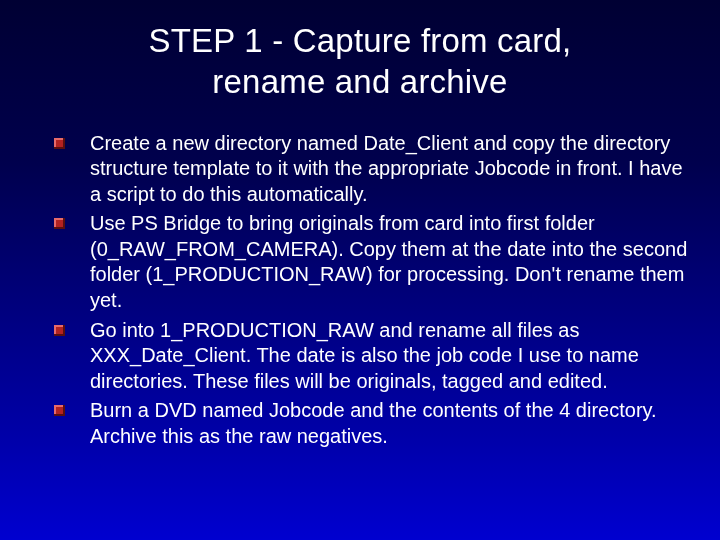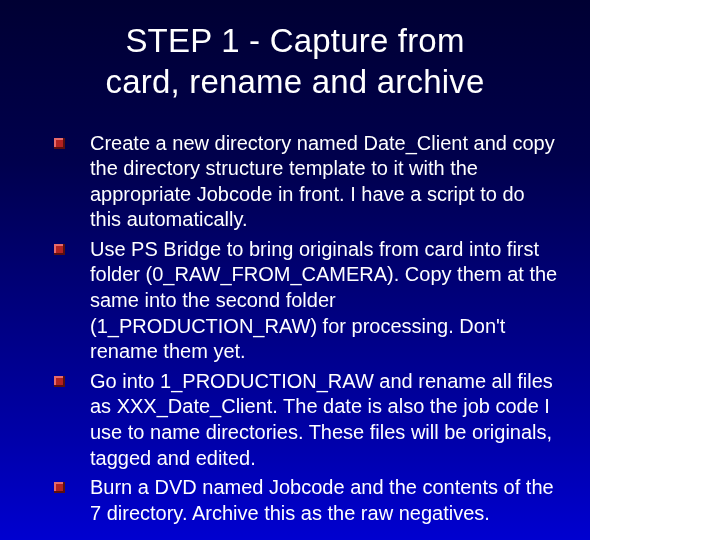--- a/index.html
+++ b/index.html
@@ -3,21 +3,21 @@
 <meta charset="utf-8">
 <style>
   html, body {
     margin: 0;
     padding: 0;
     width: 720px;
     height: 540px;
     overflow: hidden;
   }
   .slide {
-    width: 590px;
+    width: 720px;
     height: 540px;
     background: linear-gradient(180deg, #000033 0%, #00004d 30%, #0000a7 80%, #0000d0 100%);
     box-sizing: border-box;
     font-family: Arial, Helvetica, sans-serif;
     color: #ffffff;
     position: relative;
   }
   .title {
     text-align: center;
     font-size: 33px;
@@ -55,18 +55,18 @@
   }
 </style>
 </head>
 <body>
 
 <div class="slide">
   <div class="title">STEP 1 - Capture from card, rename and archive</div>
   <div class="body">
     <ul class="bullets">
       <li>Create a new directory named Date_Client and copy the directory structure template to it with the appropriate Jobcode in front.   I have a script to do this automatically.</li>
-      <li>Use PS Bridge to bring originals from card into first folder (0_RAW_FROM_CAMERA).  Copy them at the same into the second folder (1_PRODUCTION_RAW) for processing.  Don't rename them yet.</li>
+      <li>Use PS Bridge to bring originals from card into first folder (0_RAW_FROM_CAMERA).  Copy them at the date into the second folder (1_PRODUCTION_RAW) for processing.  Don't rename them yet.</li>
       <li>Go into 1_PRODUCTION_RAW and rename all files as XXX_Date_Client.  The date is also the job code I use to name directories.  These files will be originals, tagged and edited.</li>
-      <li>Burn a DVD named Jobcode and the contents of the 7 directory.  Archive this as the raw negatives.</li>
+      <li>Burn a DVD named Jobcode and the contents of the 4 directory.  Archive this as the raw negatives.</li>
     </ul>
   </div>
 </div>
 
 </body></html>

